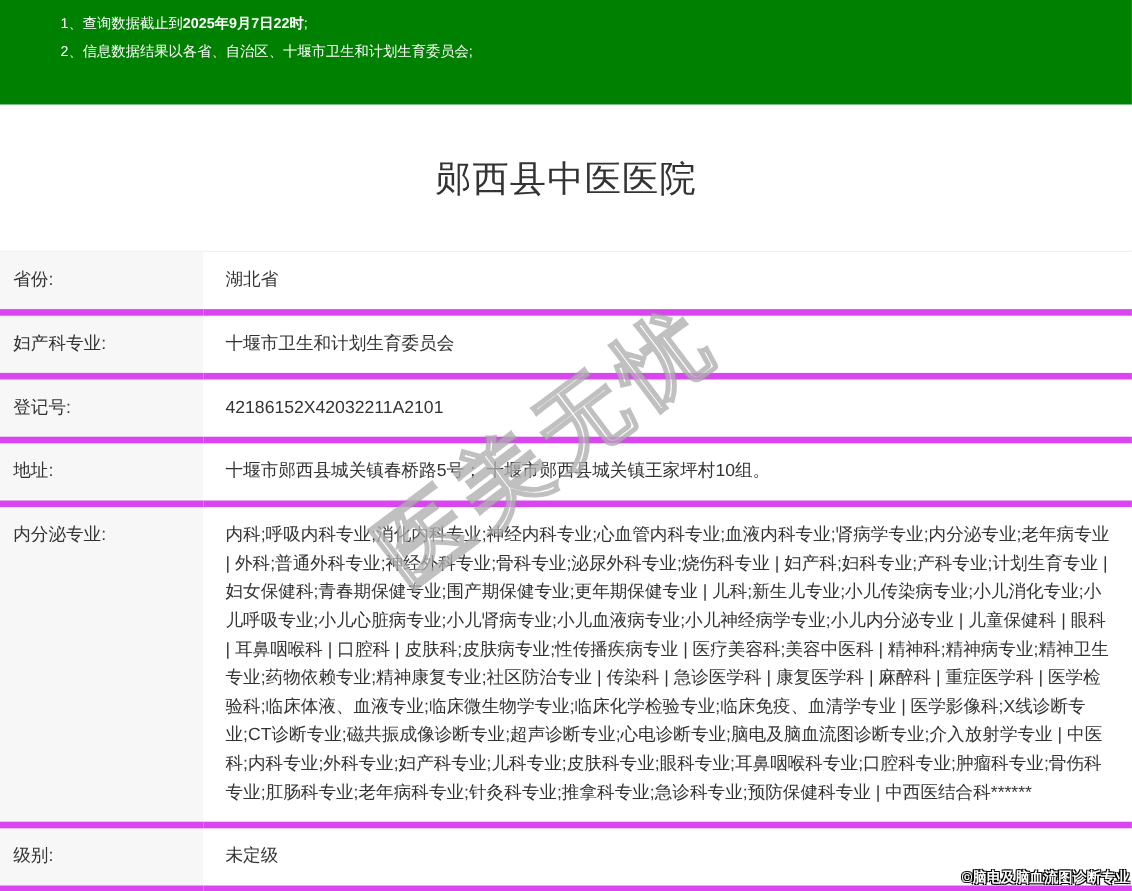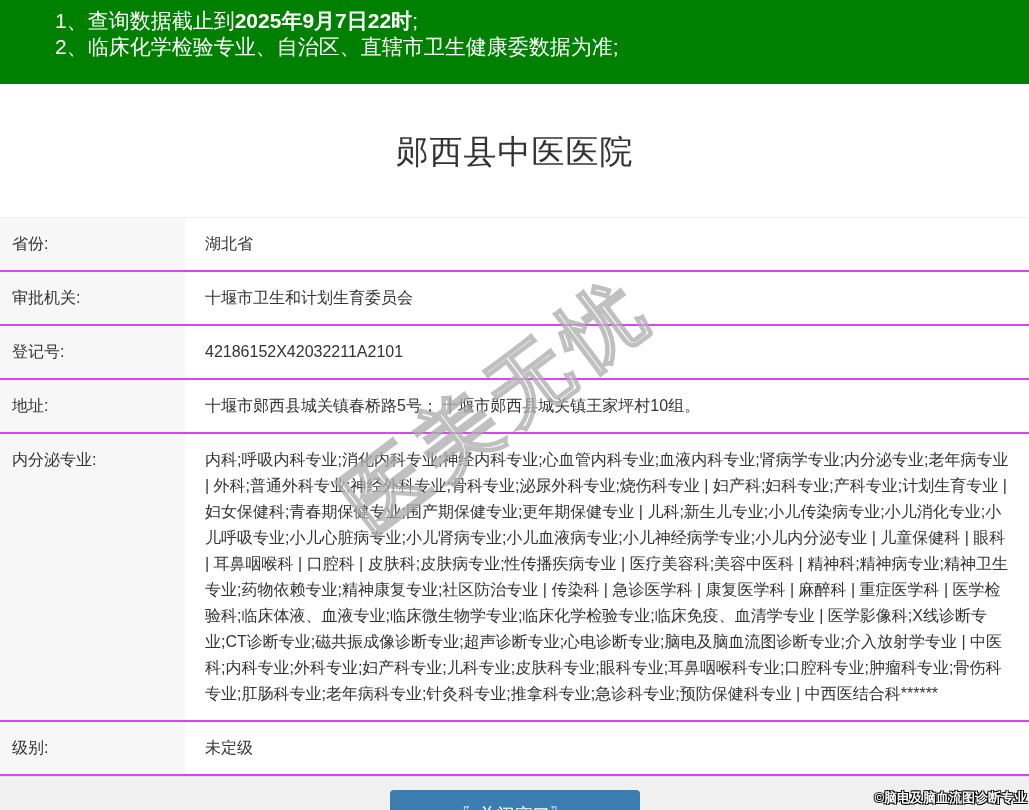--- a/index.html
+++ b/index.html
@@ -4,40 +4,40 @@
 <style>
   html,body{margin:0;padding:0;}
   body{
     width:1029px;height:810px;position:relative;overflow:hidden;
     background:#ffffff;color:#333333;
     font-family:"Liberation Sans","DejaVu Sans",sans-serif;
   }
   
   .notice-banner{
     background:#008000;color:#ffffff;
-    padding:8px 20px 2px 55px;
-    font-size:21px;line-height:26px;
+    padding:8px 20px 13px 55px;
+    font-size:13px;line-height:26px;
     height:74px;box-sizing:content-box;
   }
   .notice-line{white-space:nowrap;}
   .notice-line strong{font-weight:bold;}
   
   .page-title{
     margin:16px;text-align:center;
     padding:30px 0 26px 0;
     font-size:33px;font-weight:400;color:#333333;
     letter-spacing:1px;
   }
   
   .details-table{
     width:100%;border-collapse:collapse;font-size:16px;
     border-top:1px solid #eeeeee;
   }
   .details-table td{
-    border-bottom:2px solid #d946ef;
+    border-bottom:6px solid #d946ef;
     vertical-align:top;
   }
   td.cell-label{
     background:#f7f7f7;width:185px;box-sizing:border-box;
     padding:13px 10px 13px 12px;line-height:26px;color:#333333;
   }
   td.cell-value{
     padding:13px 16px 13px 20px;line-height:26px;color:#333333;
     background:#ffffff;
   }
@@ -67,33 +67,33 @@
     font-size:13px;font-weight:bold;color:#ffffff;
     text-shadow:-1px -1px 0 #000,1px -1px 0 #000,-1px 1px 0 #000,1px 1px 0 #000;
     pointer-events:none;
   }
 </style>
 </head>
 <body>
 
 <div class="notice-banner">
   <div class="notice-line"><span>1、</span><span>查询数据截止到</span><strong>2025年9月7日22时</strong><span>;</span></div>
-  <div class="notice-line"><span>2、</span><span>临床化学检验专业、自治区、直辖市卫生健康委数据为准;</span><strong></strong><span></span></div>
+  <div class="notice-line"><span>2、</span><span>信息数据结果以各省、自治区、十堰市卫生和计划生育委员会;</span><strong></strong><span></span></div>
 </div>
 
 <h1 class="page-title">郧西县中医医院</h1>
 
 <table class="details-table">
   <tbody>
     <tr>
       <td class="cell-label">省份:</td>
       <td class="cell-value">湖北省</td>
     </tr>
     <tr>
-      <td class="cell-label">审批机关:</td>
+      <td class="cell-label">妇产科专业:</td>
       <td class="cell-value">十堰市卫生和计划生育委员会</td>
     </tr>
     <tr>
       <td class="cell-label">登记号:</td>
       <td class="cell-value">42186152X42032211A2101</td>
     </tr>
     <tr>
       <td class="cell-label">地址:</td>
       <td class="cell-value">十堰市郧西县城关镇春桥路5号； 十堰市郧西县城关镇王家坪村10组。</td>
     </tr>

